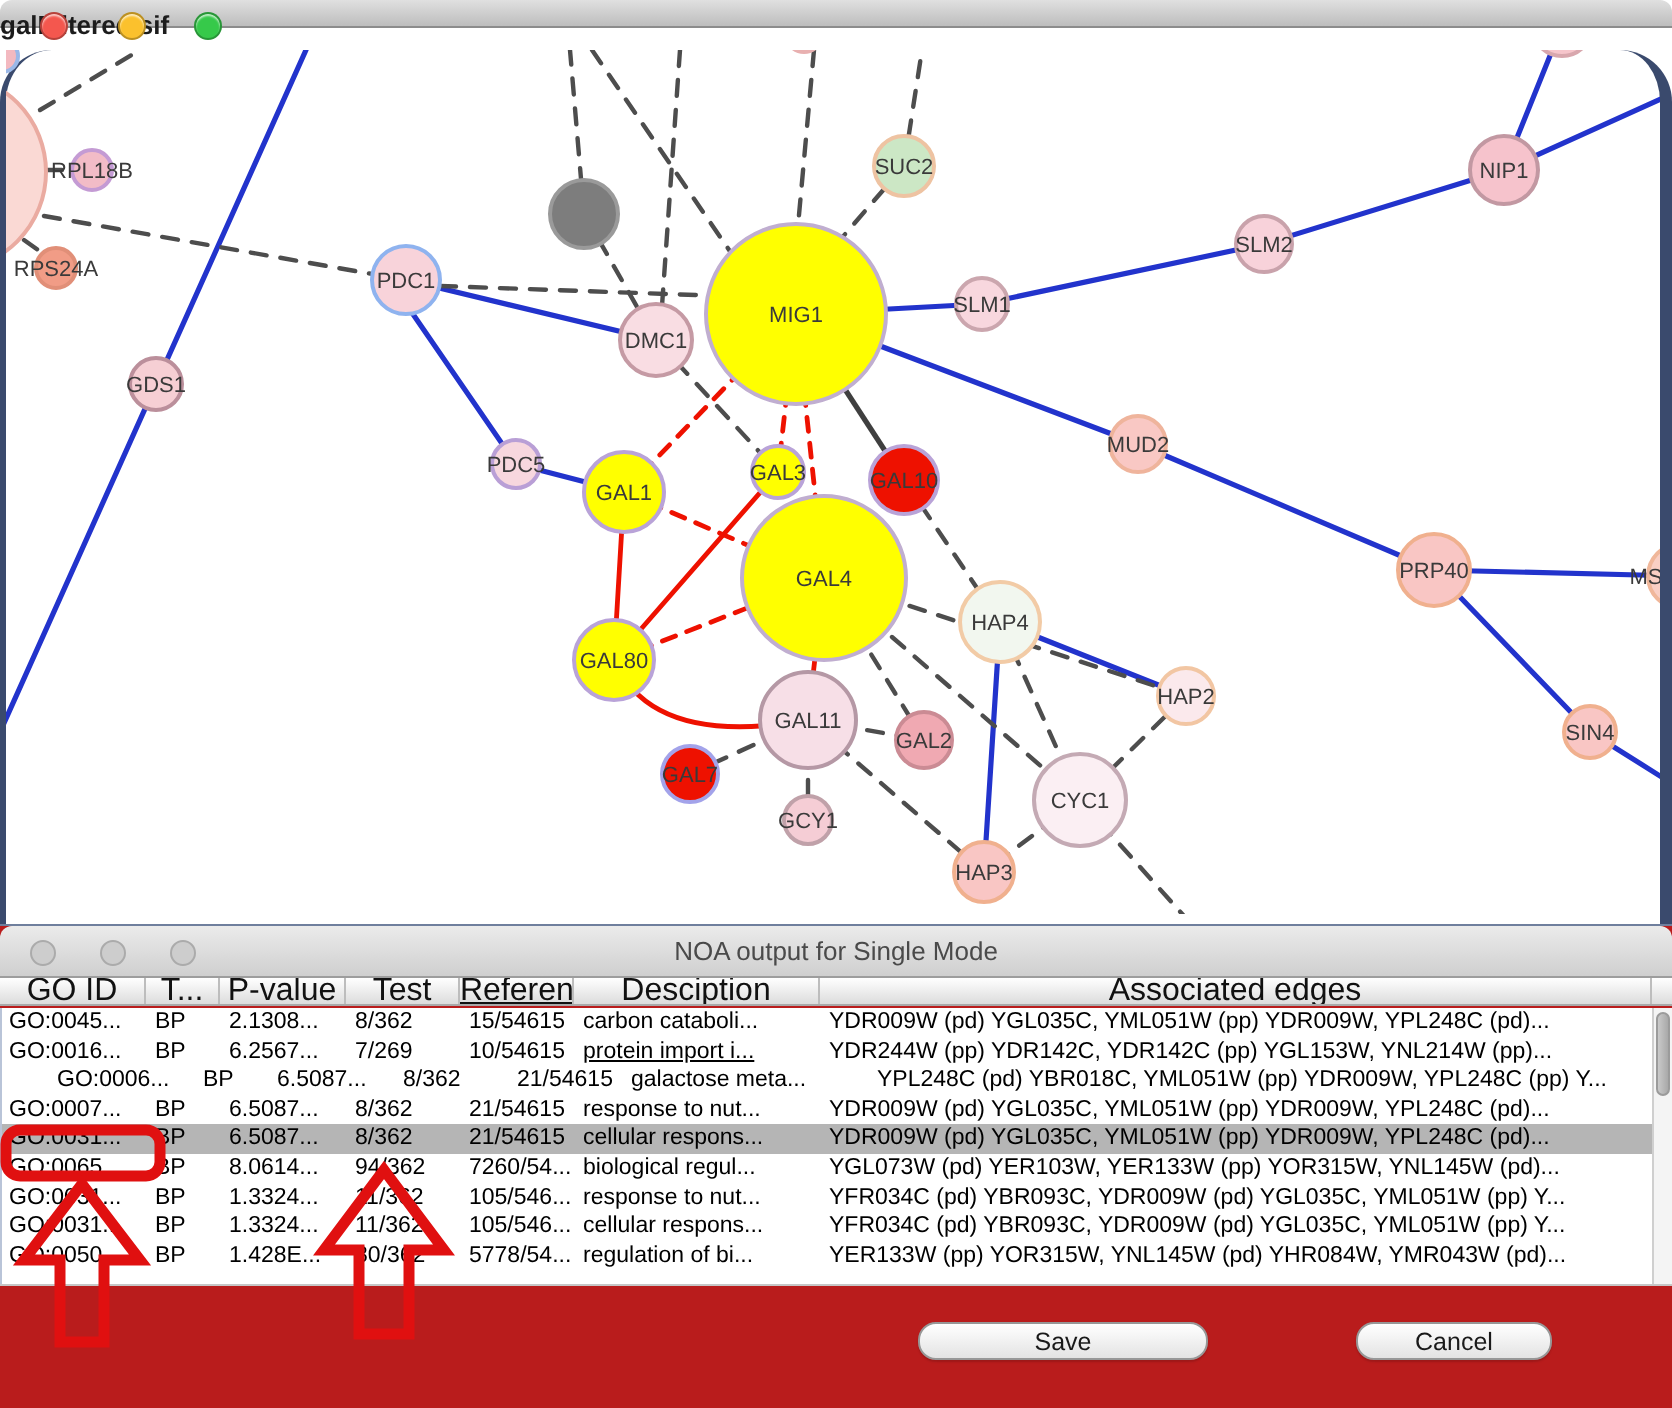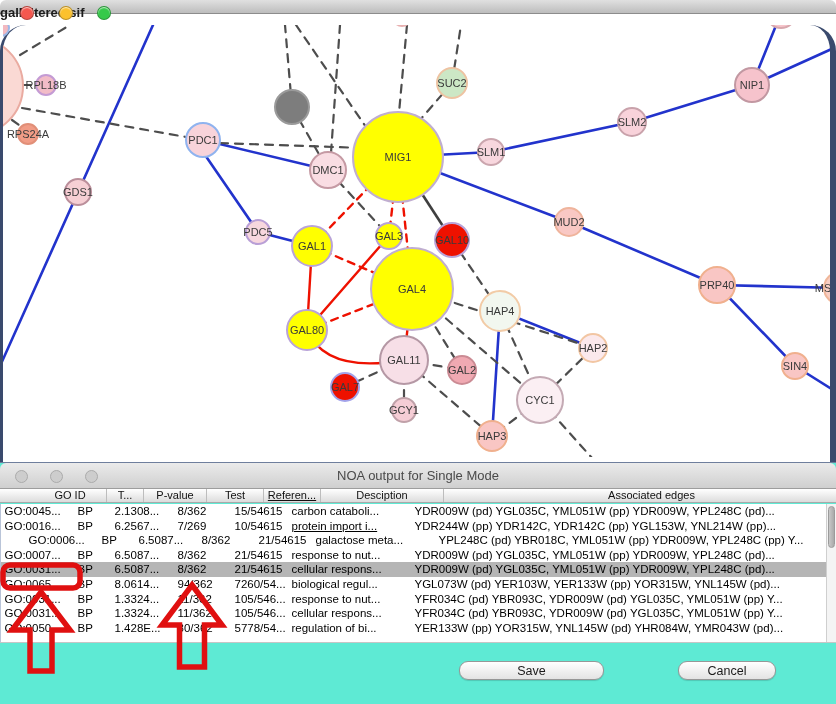--- a/index.html
+++ b/index.html
@@ -20,29 +20,29 @@
   .edge.blue{stroke:#2233cc;stroke-width:2.6;}
   .edge.dashed{stroke:#4d4d4d;stroke-width:2.2;stroke-dasharray:8 7;}
   .edge.dark{stroke:#3f3f3f;stroke-width:2.6;}
   .edge.red{stroke:#ee1100;stroke-width:2.4;}
   .edge.red-dashed{stroke:#ee1100;stroke-width:2.4;stroke-dasharray:7 6;}
   .node{stroke-width:2;}
   .nlabel{font-size:11px;fill:#3a3a3a;text-anchor:middle;font-family:"Liberation Sans",sans-serif;}
   #grip line{stroke:#9a9a9a;stroke-width:1;}
 
   
-  #noa-win{position:absolute;top:462px;left:0;width:836px;height:242px;background:#5eead4;
+  #noa-win{position:absolute;top:462px;left:0;width:836px;height:242px;background:#b91c1c;
     border-top:1px solid #6f7f9d;box-sizing:border-box;}
   #noa-titlebar{height:26px;background:linear-gradient(#ebebeb,#cfcfcf);
     border-bottom:1px solid #9d9d9d;border-radius:6px 6px 0 0;position:relative;
     text-align:center;line-height:26px;font-size:13px;font-weight:500;color:#4a4a4a;box-sizing:border-box;}
   .glight{position:absolute;top:7px;width:13px;height:13px;border-radius:50%;box-sizing:border-box;}
   #thead{position:absolute;top:26px;left:0;width:836px;height:14px;display:flex;
     background:linear-gradient(#ffffff,#dcdcdc);border-bottom:1px solid #a9a9a9;
-    font-size:11px;color:#111;box-sizing:border-box;padding-left:34px;}
+    font-size:16px;color:#111;box-sizing:border-box;}
   .hcell{border-right:1px solid #bdbdbd;text-align:center;line-height:13px;overflow:hidden;
     white-space:nowrap;box-sizing:border-box;flex-shrink:0;}
   #tbody{position:absolute;top:41px;left:0;width:826px;height:138px;background:#fff;
     border-left:1px solid #b9c4d8;box-sizing:border-box;overflow:hidden;}
   .trow{display:flex;height:14.6px;line-height:14.6px;font-size:11.5px;color:#000;white-space:nowrap;justify-content:center;}
   .trow.selected{background:#b5b5b5;}
   .tcell{overflow:hidden;padding-left:4px;box-sizing:border-box;flex-shrink:0;}
   #vscroll{position:absolute;top:41px;left:826px;width:10px;height:138px;background:#f4f4f4;
     border-left:1px solid #cfcfcf;box-sizing:border-box;}
   #vthumb{position:absolute;top:2px;left:1px;width:7px;height:42px;border-radius:4px;

